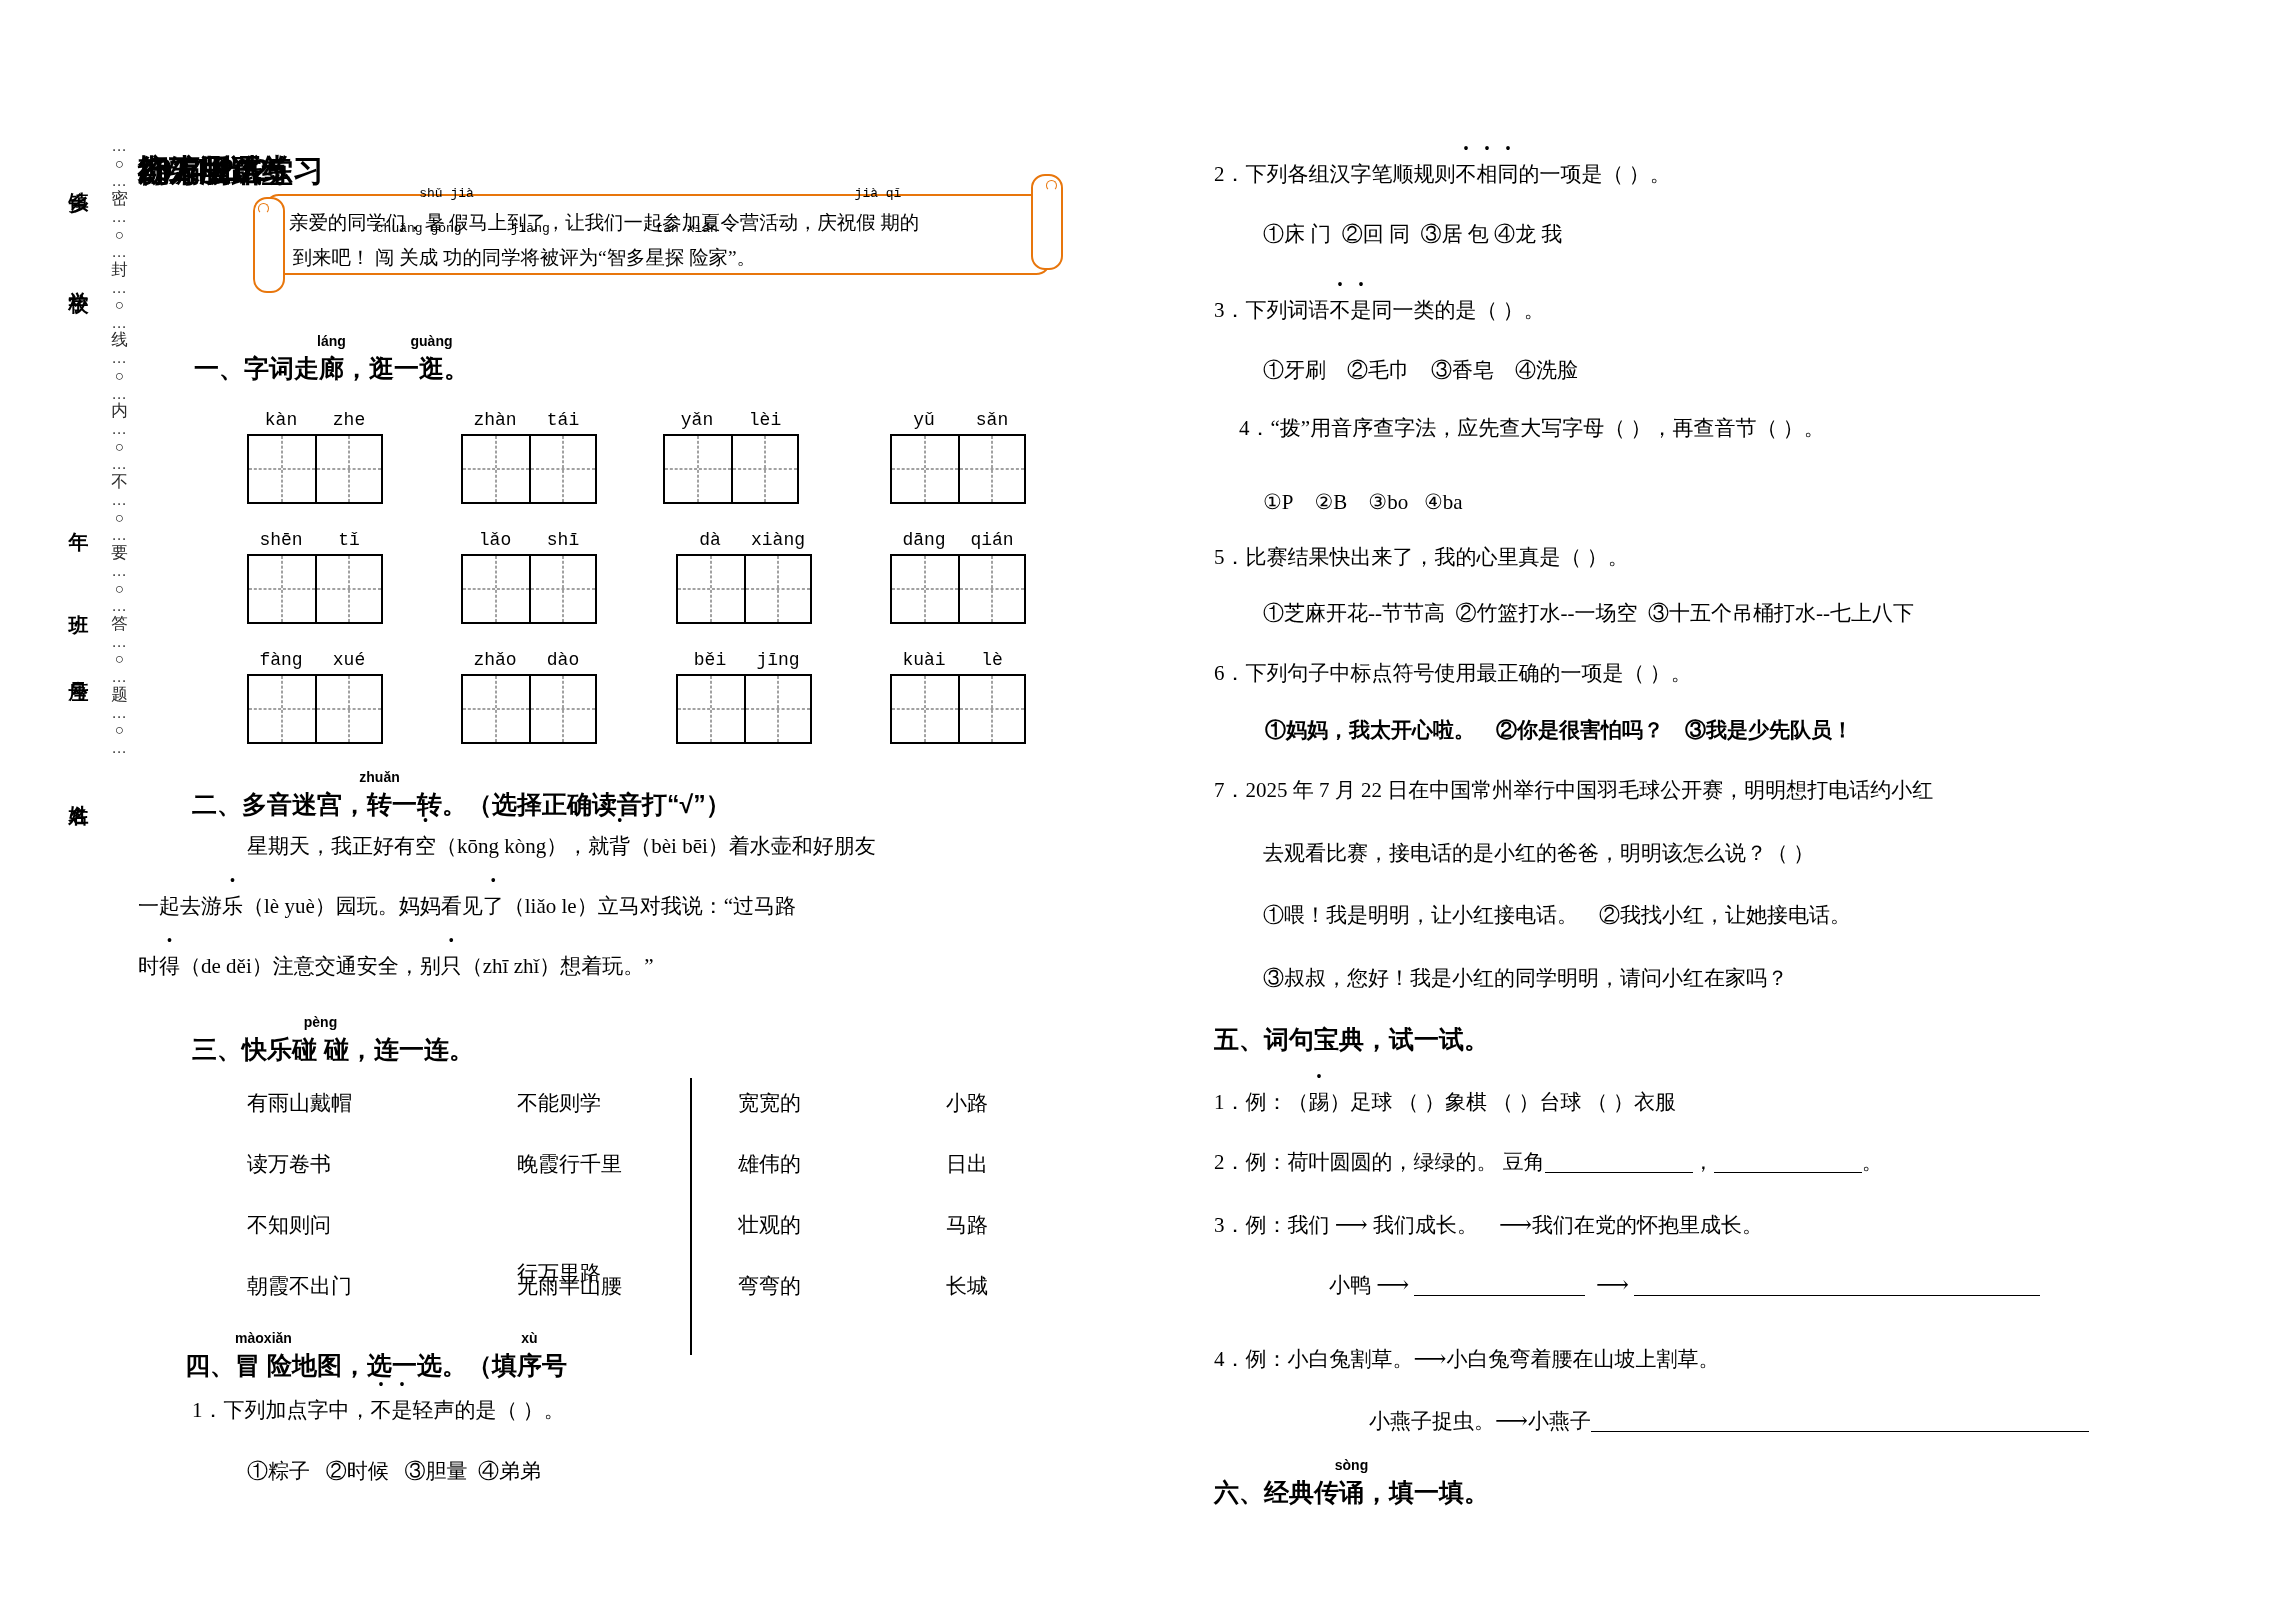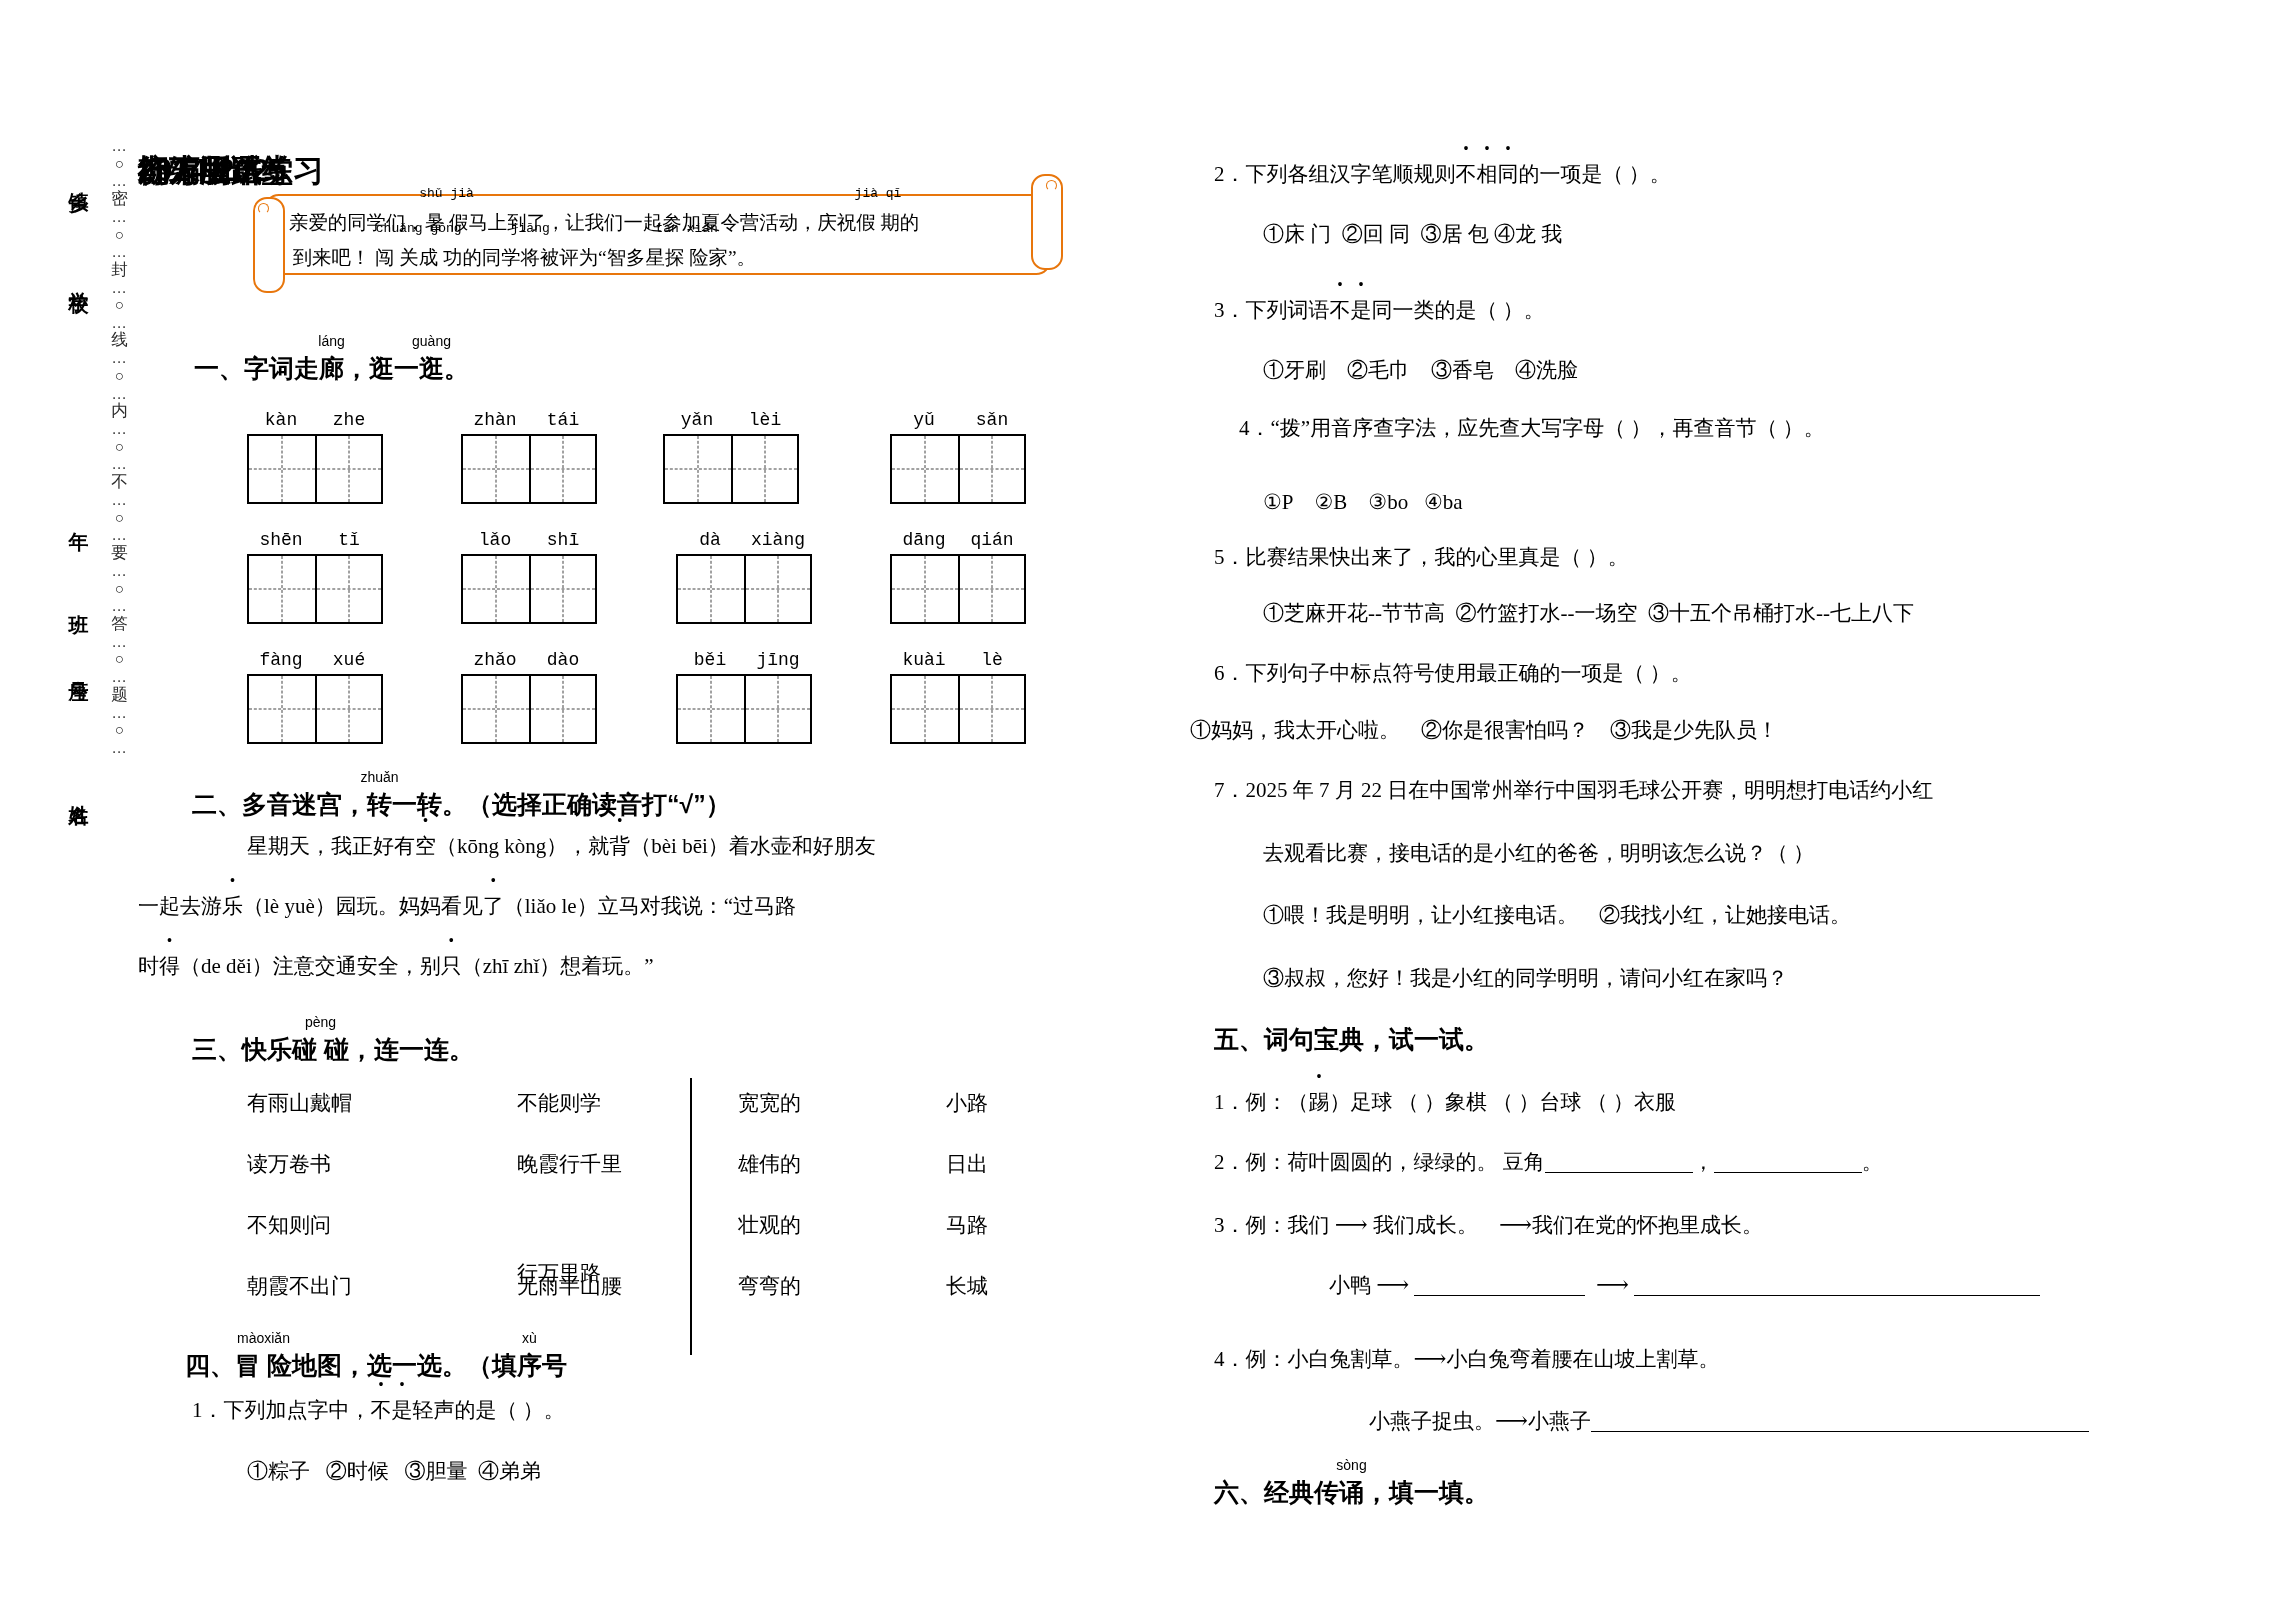--- a/index.html
+++ b/index.html
@@ -88,21 +88,21 @@
   .rb > .py {
     position:absolute; left:50%; transform:translateX(-50%);
     top:-18.5px; font-size:13px; line-height:13px;
     font-family:"Liberation Mono","DejaVu Sans Mono",monospace;
     white-space:nowrap; font-weight:normal; color:#000;
   }
   
   .rbh > .py {
     top:-18.5px; font-size:14px;
     font-family:"Liberation Sans","DejaVu Sans",sans-serif;
-    font-weight:normal;
+    font-weight:bold;
   }
 
   
   .sec-h {
     position:absolute;
     font-family:"Liberation Sans","DejaVu Sans",sans-serif;
     font-weight:bold; font-size:25px; line-height:31px; white-space:nowrap;
   }
   .tzg-group { position:absolute; }
   .tzg-py {
@@ -401,21 +401,21 @@
   <div class="q" style="left:1214px; top:295px;"><span>3．下列词语</span><span class="dot">不</span><span class="dot">是</span><span>同一类的是（      ）。</span></div>
   <div class="q" style="left:1263px; top:355px;"><span>①牙刷</span>&nbsp;&nbsp;&nbsp;&nbsp;<span>②毛巾</span>&nbsp;&nbsp;&nbsp;&nbsp;<span>③香皂</span>&nbsp;&nbsp;&nbsp;&nbsp;<span>④洗脸</span></div>
 
   <div class="q" style="left:1214px; top:413px;margin-left:25px;">4．“拨”用音序查字法，应先查大写字母（     ），再查音节（     ）。</div>
   <div class="q" style="left:1263px; top:487px;"><span>①P</span>&nbsp;&nbsp;&nbsp;&nbsp;<span>②B</span>&nbsp;&nbsp;&nbsp;&nbsp;<span>③bo</span>&nbsp;&nbsp;&nbsp;<span>④ba</span></div>
 
   <div class="q" style="left:1214px; top:542px;">5．比赛结果快出来了，我的心里真是（      ）。</div>
   <div class="q" style="left:1263px; top:598px;"><span>①芝麻开花--节节高</span>&nbsp;&nbsp;<span>②竹篮打水--一场空</span>&nbsp;&nbsp;<span>③十五个吊桶打水--七上八下</span></div>
 
   <div class="q" style="left:1214px; top:658px;">6．下列句子中标点符号使用最正确的一项是（      ）。</div>
-  <div class="q" style="left:1190px; top:715px;"><span>①妈妈，我太开心啦。</span>&nbsp;&nbsp;&nbsp;&nbsp;<span>②你是很害怕吗？</span>&nbsp;&nbsp;&nbsp;&nbsp;<span>③我是少先队员！</span></div>
+  <div class="q" style="left:1265px; top:715px;font-weight:bold;"><span>①妈妈，我太开心啦。</span>&nbsp;&nbsp;&nbsp;&nbsp;<span>②你是很害怕吗？</span>&nbsp;&nbsp;&nbsp;&nbsp;<span>③我是少先队员！</span></div>
 
   <div class="q" style="left:1214px; top:775px;">7．2025 年 7 月 22 日在中国常州举行中国羽毛球公开赛，明明想打电话约小红</div>
   <div class="q" style="left:1263px; top:838px;">去观看比赛，接电话的是小红的爸爸，明明该怎么说？（      ）</div>
   <div class="q" style="left:1263px; top:900px;"><span>①喂！我是明明，让小红接电话。</span>&nbsp;&nbsp;&nbsp;&nbsp;<span>②我找小红，让她接电话。</span></div>
   <div class="q" style="left:1263px; top:963px;">③叔叔，您好！我是小红的同学明明，请问小红在家吗？</div>
 
   <div class="sec-h" style="left:1214px; top:1024px;">五、词句宝典，试一试。</div>
 
   <div class="q" style="left:1214px; top:1087px;"><span>1．例：（</span><span class="dot">踢</span><span>）足球      （      ）象棋      （      ）台球      （      ）衣服</span></div>
 

